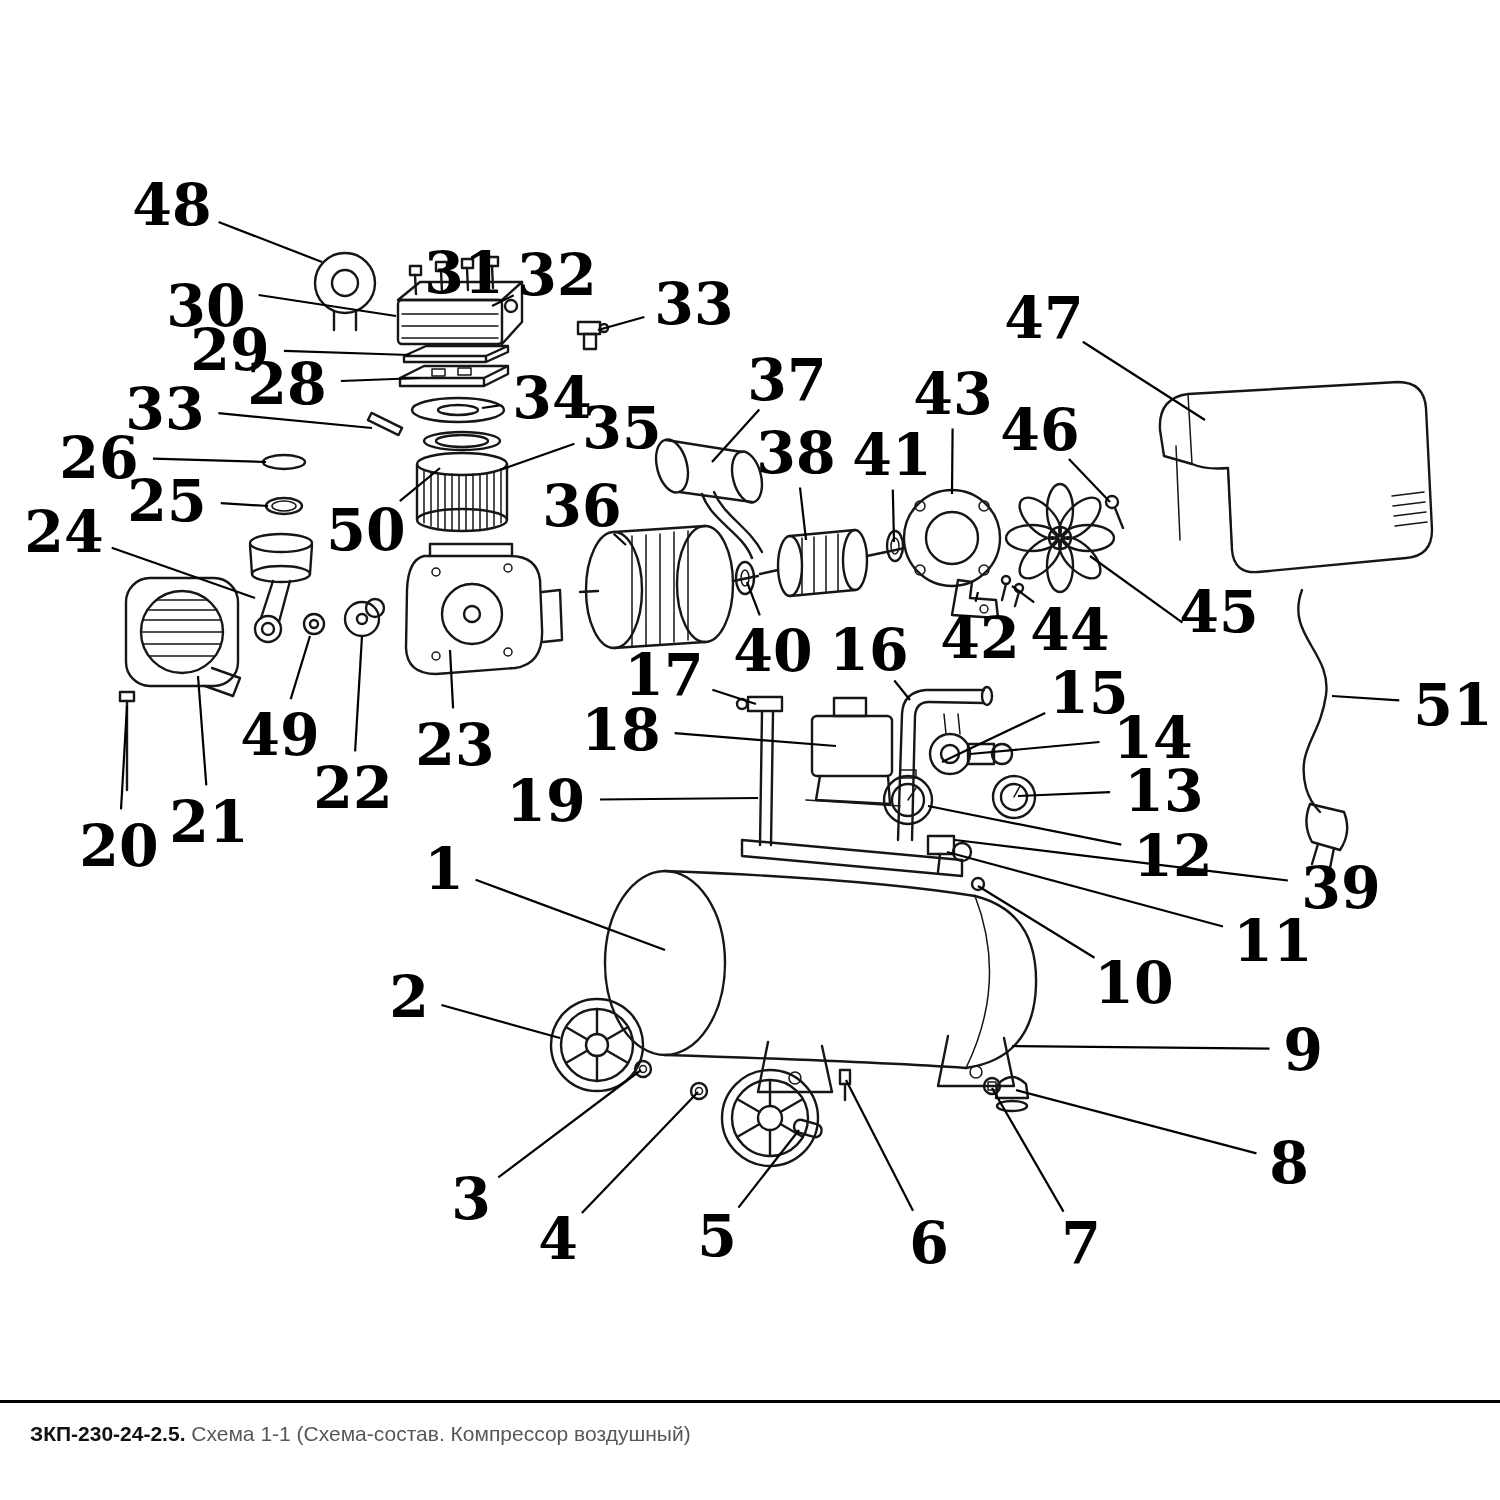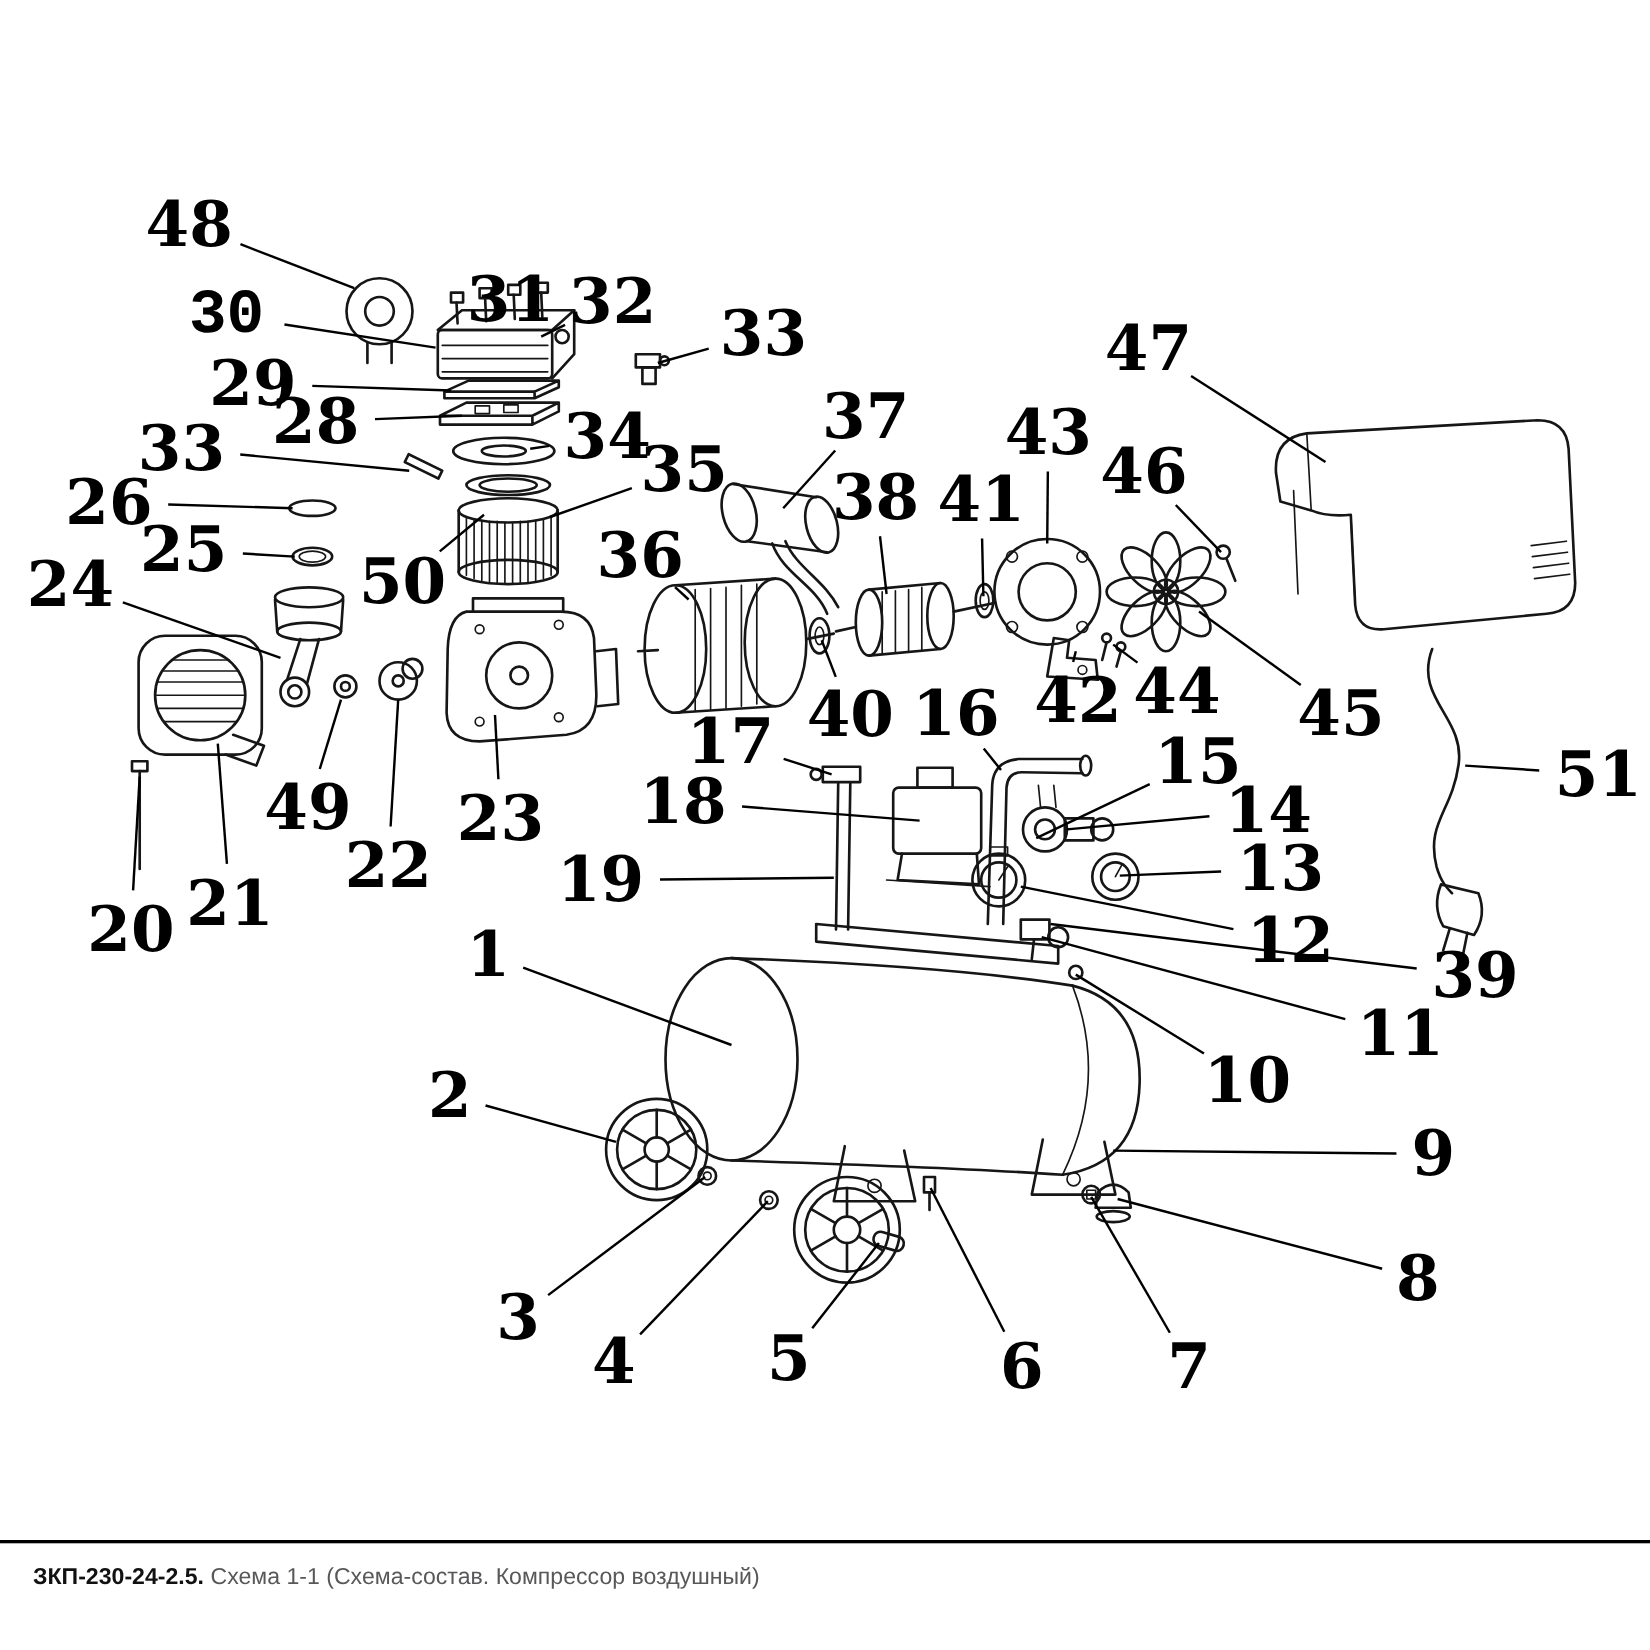--- a/index.html
+++ b/index.html
@@ -411,36 +411,36 @@
       <div class="part-label" style="left: 119px; top: 845px;">20</div>
       <div class="part-label" style="left: 209px; top: 821px;">21</div>
       <div class="part-label" style="left: 353px; top: 787px;">22</div>
       <div class="part-label" style="left: 455px; top: 744px;">23</div>
       <div class="part-label" style="left: 64px; top: 531px;">24</div>
       <div class="part-label" style="left: 167px; top: 500px;">25</div>
       <div class="part-label" style="left: 99px; top: 457px;">26</div>
       <div class="part-label" style="left: 165px; top: 408px;">33</div>
       <div class="part-label" style="left: 287px; top: 383px;">28</div>
       <div class="part-label" style="left: 230px; top: 349px;">29</div>
-      <div class="part-label" style="left: 206px; top: 288px; font-family: Liberation Mono, monospace;">30</div>
+      <div class="part-label" style="left: 206px; top: 305px;">30</div>
       <div class="part-label" style="left: 464px; top: 252px; margin-top: 20px;">31</div>
       <div class="part-label" style="left: 557px; top: 274px;">32</div>
       <div class="part-label" style="left: 694px; top: 303px;">33</div>
       <div class="part-label" style="left: 552px; top: 397px;">34</div>
       <div class="part-label" style="left: 622px; top: 427px;">35</div>
       <div class="part-label" style="left: 582px; top: 505px;">36</div>
       <div class="part-label" style="left: 787px; top: 379px;">37</div>
       <div class="part-label" style="left: 796px; top: 452px;">38</div>
       <div class="part-label" style="left: 1341px; top: 887px;">39</div>
       <div class="part-label" style="left: 773px; top: 650px;">40</div>
       <div class="part-label" style="left: 892px; top: 454px;">41</div>
       <div class="part-label" style="left: 980px; top: 637px;">42</div>
       <div class="part-label" style="left: 953px; top: 393px;">43</div>
       <div class="part-label" style="left: 1070px; top: 629px;">44</div>
-      <div class="part-label" style="left: 1219px; top: 649px;">45</div>
+      <div class="part-label" style="left: 1219px; top: 611px;">45</div>
       <div class="part-label" style="left: 1040px; top: 429px;">46</div>
       <div class="part-label" style="left: 1044px; top: 317px;">47</div>
       <div class="part-label" style="left: 172px; top: 204px;">48</div>
       <div class="part-label" style="left: 280px; top: 734px;">49</div>
       <div class="part-label" style="left: 366px; top: 529px;">50</div>
       <div class="part-label" style="left: 1453px; top: 704px;">51</div>
     </div>
 
   <div id="footer-rule"></div>
 

